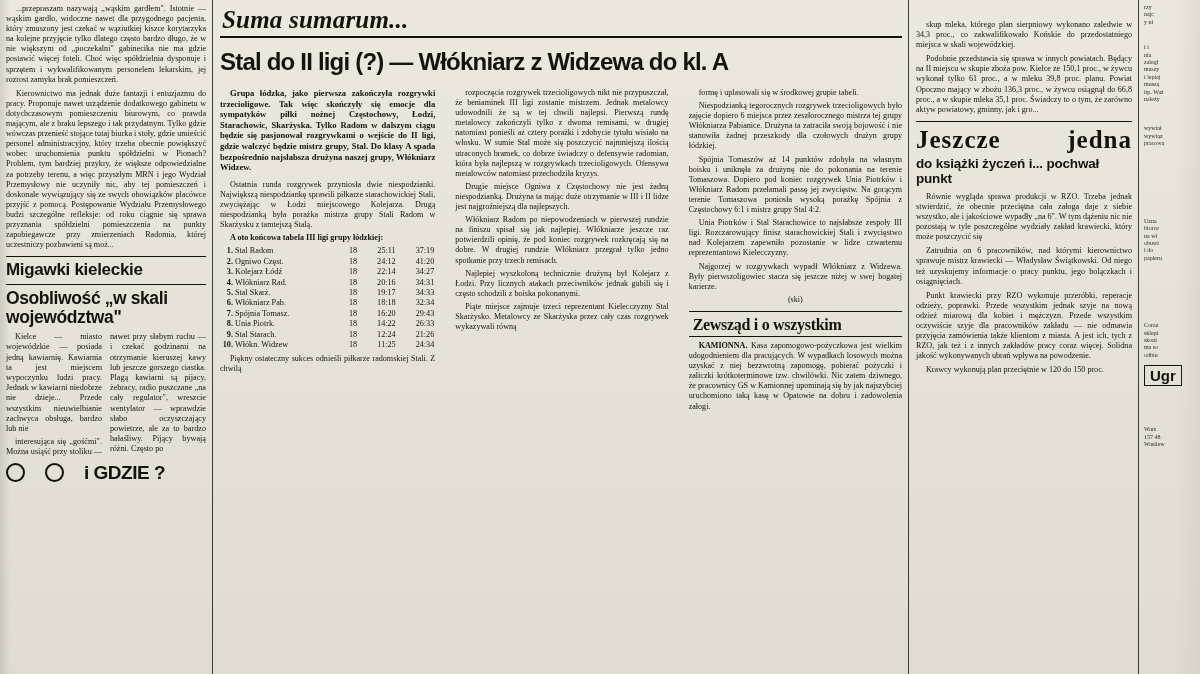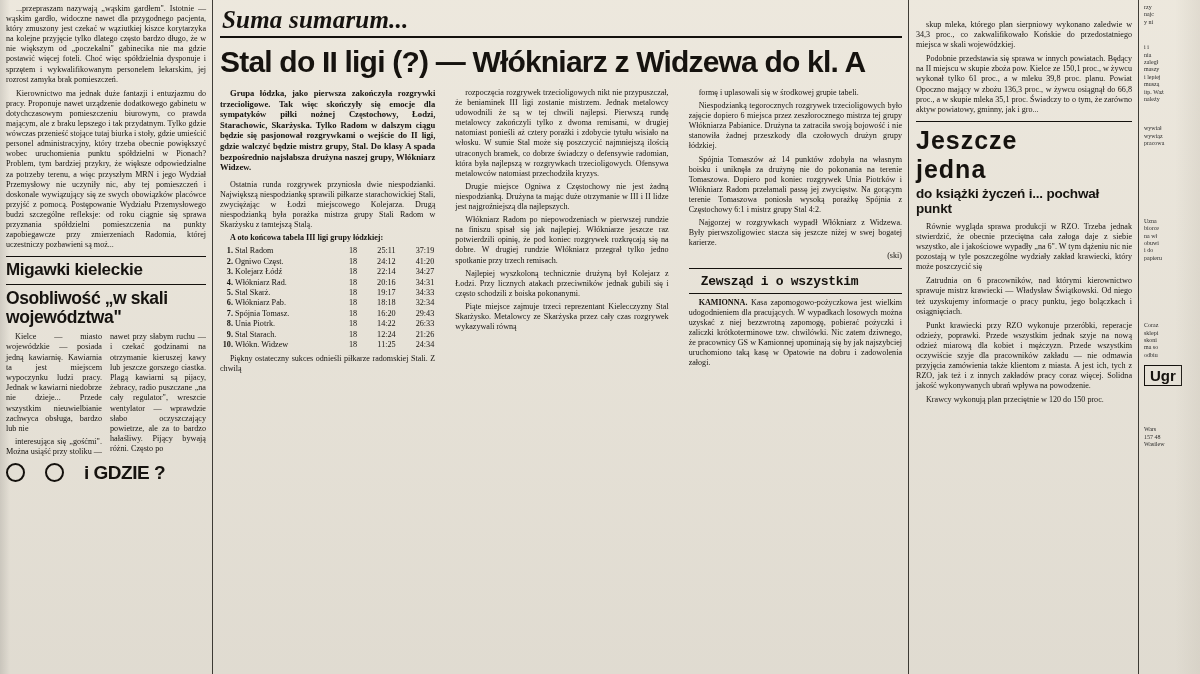--- a/index.html
+++ b/index.html
@@ -58,21 +58,21 @@
   .sumaWrap{position:relative;padding-top:4px;}
   .suma{
     font-family:"Liberation Serif", serif;
     font-style:italic;font-weight:bold;
     font-size:25px;letter-spacing:0.2px;
     margin:2px 0 2px 2px;
   }
   .sumaRule{border-bottom:2.2px solid #14110d;margin:0 0 7px 0;}
   .bigHead{
     font-family:"Liberation Sans", sans-serif;
-    font-weight:bold;font-size:30px;line-height:34px;
+    font-weight:bold;font-size:24px;line-height:34px;
     letter-spacing:-0.8px;
     margin:2px 0 9px 0;
   }
   .lead{
     font-size:8.6px;line-height:10.6px;text-align:justify;font-weight:bold;
     margin:0 0 7px 0;
   }
   .lead p{margin:0;text-indent:10px;}
 
   .mainCols{display:flex;gap:20px;}
@@ -84,33 +84,33 @@
 
   .tabHead{font-weight:bold;margin:3px 0 2px 0;text-indent:10px;}
   table.standings{border-collapse:collapse;font-size:8.2px;line-height:10.4px;width:100%;}
   table.standings td{padding:0 1px;white-space:nowrap;}
   td.pos{width:12px;text-align:right;font-weight:bold;}
   td.team{padding-left:3px;}
   td.num{text-align:right;padding-left:4px;}
   .bold{font-weight:normal;}
 
   .zewszad{
-    font-family:Liberation Mono, monospace;
-    font-weight:bold;font-size:13px;letter-spacing:-0.3px;
-    margin:8px 0 4px 12px;
+    font-family:Liberation Serif, serif;
+    font-weight:bold;font-size:16px;letter-spacing:-0.3px;
+    margin:8px 0 4px 4px;
   }
   .kamionda{font-weight:bold;}
 
   
   .rtxt{font-size:8.1px;line-height:10.1px;text-align:justify;}
   .rtxt p{margin:0 0 4px 0;text-indent:10px;}
   .jeszcze{
-    font-family:Liberation Sans, sans-serif;
+    font-family:Liberation Serif, serif;
     font-weight:bold;font-size:25px;letter-spacing:1px;
-    display:flex;justify-content:space-between;margin:4px 0 2px 0;flex-direction:column;
+    display:flex;justify-content:space-between;margin:4px 0 2px 0;
   }
   .ksiazki{
     font-family:"Liberation Sans", sans-serif;
     font-weight:bold;font-size:13.5px;letter-spacing:-0.2px;
     margin:0 0 6px 0;
   }
   .ugo{
     font-family:"Liberation Sans", sans-serif;
     font-weight:bold;font-size:15px;border:1.5px solid #14110d;
     display:inline-block;padding:1px 5px;margin-top:6px;
@@ -260,22 +260,23 @@
         <p>Drugie miejsce Ogniwa z Częstochowy nie jest żadną niespodzianką. Drużyna ta mając duże otrzymanie w III i II lidze jest najgroźniejszą dla najlepszych.</p>
         <p>Włókniarz Radom po niepowodzeniach w pierwszej rundzie na finiszu spisał się jak najlepiej. Włókniarze jeszcze raz potwierdzili opinię, że pod koniec rozgrywek rozkręcają się na dobre. W drugiej rundzie Włókniarz przegrał tylko jedno spotkanie przy trzech remisach.</p>
         <p>Najlepiej wyszkoloną technicznie drużyną był Kolejarz z Łodzi. Przy licznych atakach przeciwników jednak gubili się i często schodzili z boiska pokonanymi.</p>
         <p>Piąte miejsce zajmuje trzeci reprezentant Kielecczyzny Stal Skarżysko. Metalowcy ze Skarżyska przez cały czas rozgrywek wykazywali równą</p>
       </div>
 
       <div class="mc w3">
         <p>formę i uplasowali się w środkowej grupie tabeli.</p>
         <p>Niespodzianką tegorocznych rozgrywek trzecioligowych było zajęcie dopiero 6 miejsca przez zeszłorocznego mistrza tej grupy Włókniarza Pabianice. Drużyna ta zatraciła swoją bojowość i nie stanowiła żadnej przeszkody dla czołowych drużyn grupy łódzkiej.</p>
         <p>Spójnia Tomaszów aż 14 punktów zdobyła na własnym boisku i uniknęła za drużynę nie do pokonania na terenie Tomaszowa. Dopiero pod koniec rozgrywek Unia Piotrków i Włókniarz Radom przełamali passę jej zwycięstw. Na gorącym terenie Tomaszowa poniosła wysoką porażkę Spójnia z Częstochowy 6:1 i mistrz grupy Stal 4:2.</p>
+        <p>Unia Piotrków i Stal Starachowice to najsłabsze zespoły III ligi. Rozczarowujący finisz starachowickiej Stali i zwycięstwo nad Kolejarzem zapewniło pozostanie w lidze czwartemu reprezentantowi Kielecczyzny.</p>
         <p>Najgorzej w rozgrywkach wypadł Włókniarz z Widzewa. Były pierwszoligowiec stacza się jeszcze niżej w swej bogatej karierze.</p>
-        <p style="text-align:right;text-indent:0">(ski)</p>
+        <p style="text-align:center;text-indent:0">(ski)</p>
 
         <div class="hr-main"></div>
         <div class="zewszad">Zewsząd i o wszystkim</div>
         <div class="hr-main"></div>
         <p style="text-indent:10px"><span class="kamionda">KAMIONNA.</span><span> Kasa zapomogowo-pożyczkowa jest wielkim udogodnieniem dla pracujących. W wypadkach losowych można uzyskać z niej bezzwrotną zapomogę, pobierać pożyczki i zaliczki krótkoterminowe tzw. chwilówki. Nic zatem dziwnego, że pracownicy GS w Kamionnej upominają się by jak najszybciej uruchomiono taką kasę w Opatowie na dobru i zadowolenia załogi.</span></p>
       </div>
     </div>
   </div>
 
   <div class="colR">

